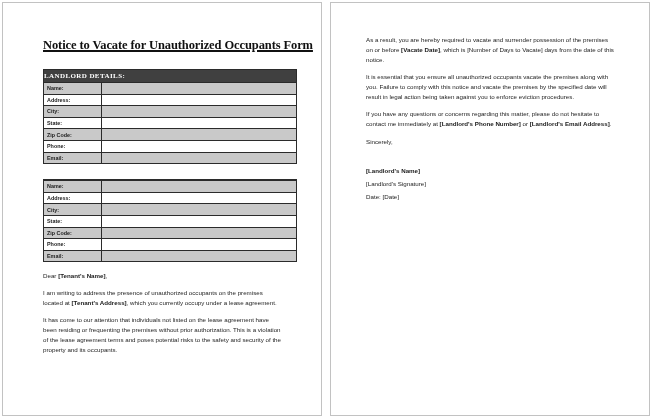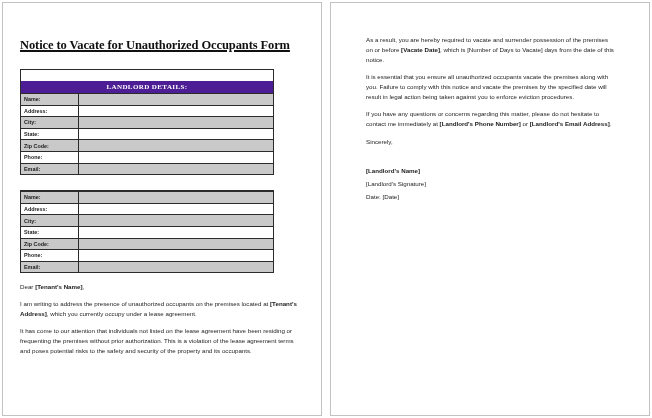--- a/index.html
+++ b/index.html
@@ -1,34 +1,34 @@
 <!DOCTYPE html>
 <html><head>
 <meta charset="utf-8">
 <style>
   * { margin:0; padding:0; box-sizing:border-box; }
   html,body { width:652px; height:418px; background:#ffffff; overflow:hidden;
               font-family:"Liberation Sans", sans-serif; color:#1f1f1f; }
   .canvas { position:relative; width:652px; height:418px; }
   .page { position:absolute; top:2px; width:320px; height:414px;
           background:#ffffff; border:1px solid #c2c2c2; }
-  #page1 { left:2px; padding:0 17px; }
+  #page1 { left:2px; padding:0 40px; }
   #page2 { left:330px; padding:0 35px; }
 
   .doc-title { margin-top:36px; font-family:"Liberation Serif", serif;
                font-weight:bold; font-size:12.5px; line-height:13px;
                letter-spacing:-0.1px; text-decoration:underline;
                text-decoration-thickness:1.5px; color:#111; white-space:nowrap; }
 
   .ftable { width:254px; border:1px solid #2b2b2b; margin-top:17px; }
   .ftable.second { margin-top:15px; }
-  .thead { height:12px; background:#4c1d95; color:#ffffff;
+  .thead { height:12px; background:#404040; color:#ffffff;
            font-family:"Liberation Serif", serif; font-weight:bold;
-           font-size:7px; line-height:12.5px; text-align:center;
-           letter-spacing:0.4px;margin-top:11px; }
+           font-size:7px; line-height:12.5px; 
+           letter-spacing:0.4px; }
   .trow { display:flex; height:11.6px; border-top:1px solid #2b2b2b; }
   .trow.shaded { background:#c9c9c9; }
   .trow.plain  { background:#ffffff; }
   .tlabel { width:58px; border-right:1px solid #2b2b2b; padding-left:3px;
             display:flex; align-items:center; font-weight:bold;
             font-size:5.4px; color:#1a1a1a; }
   .tvalue { flex:1; }
 
   .body-par { font-size:6.2px; line-height:10px; margin-top:7px;
               text-align:left; color:#242424; }

